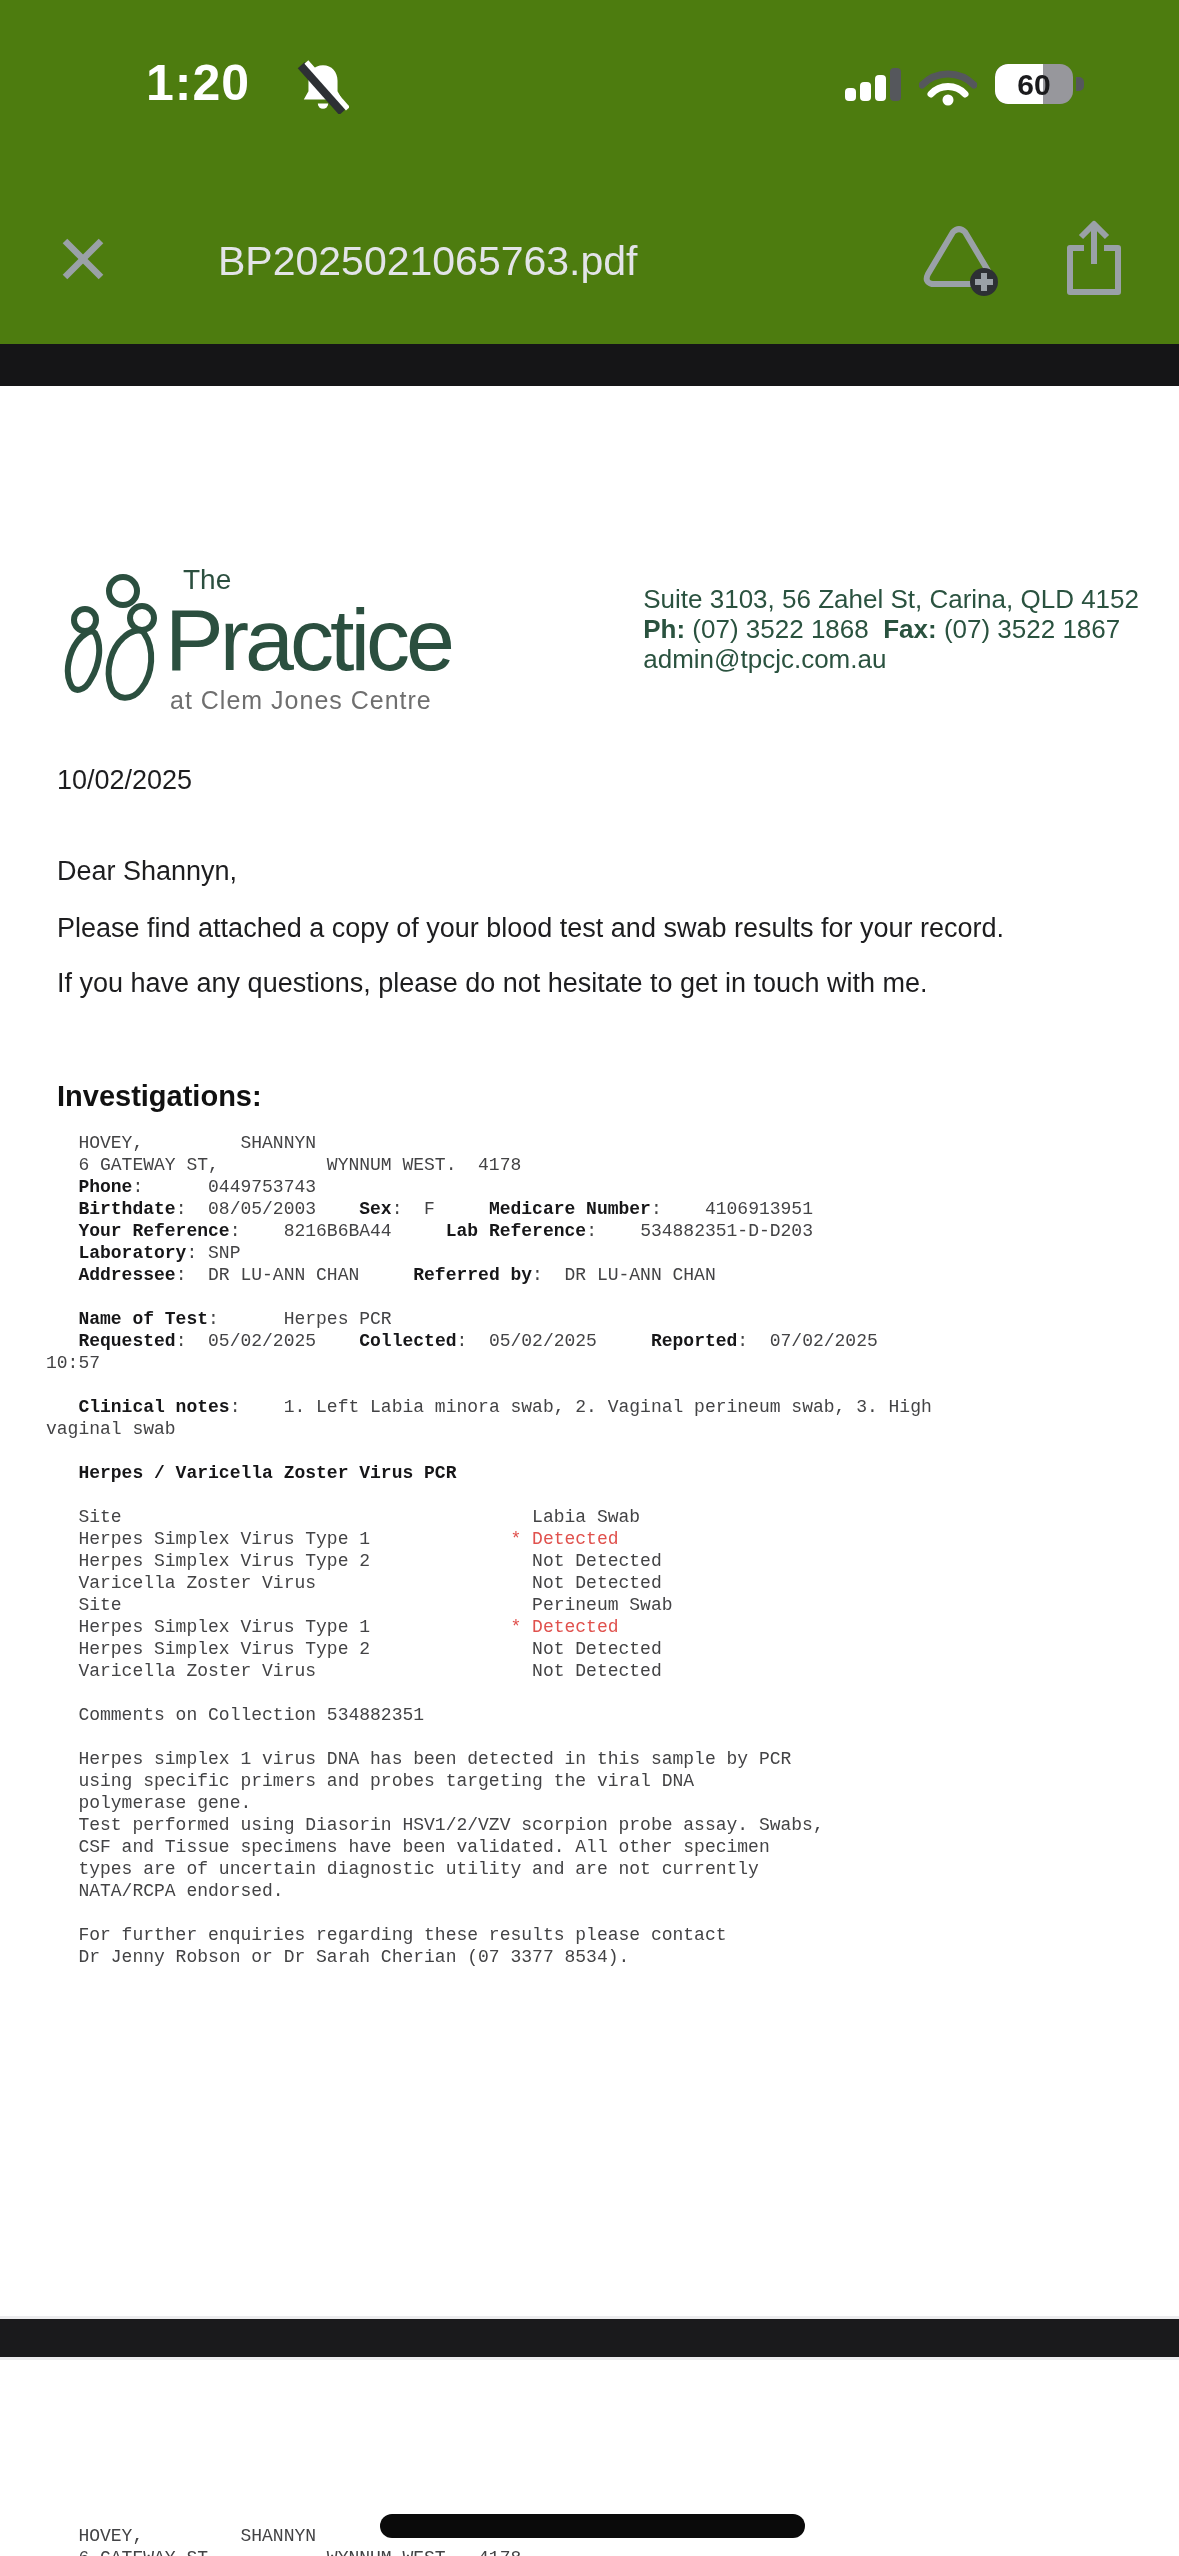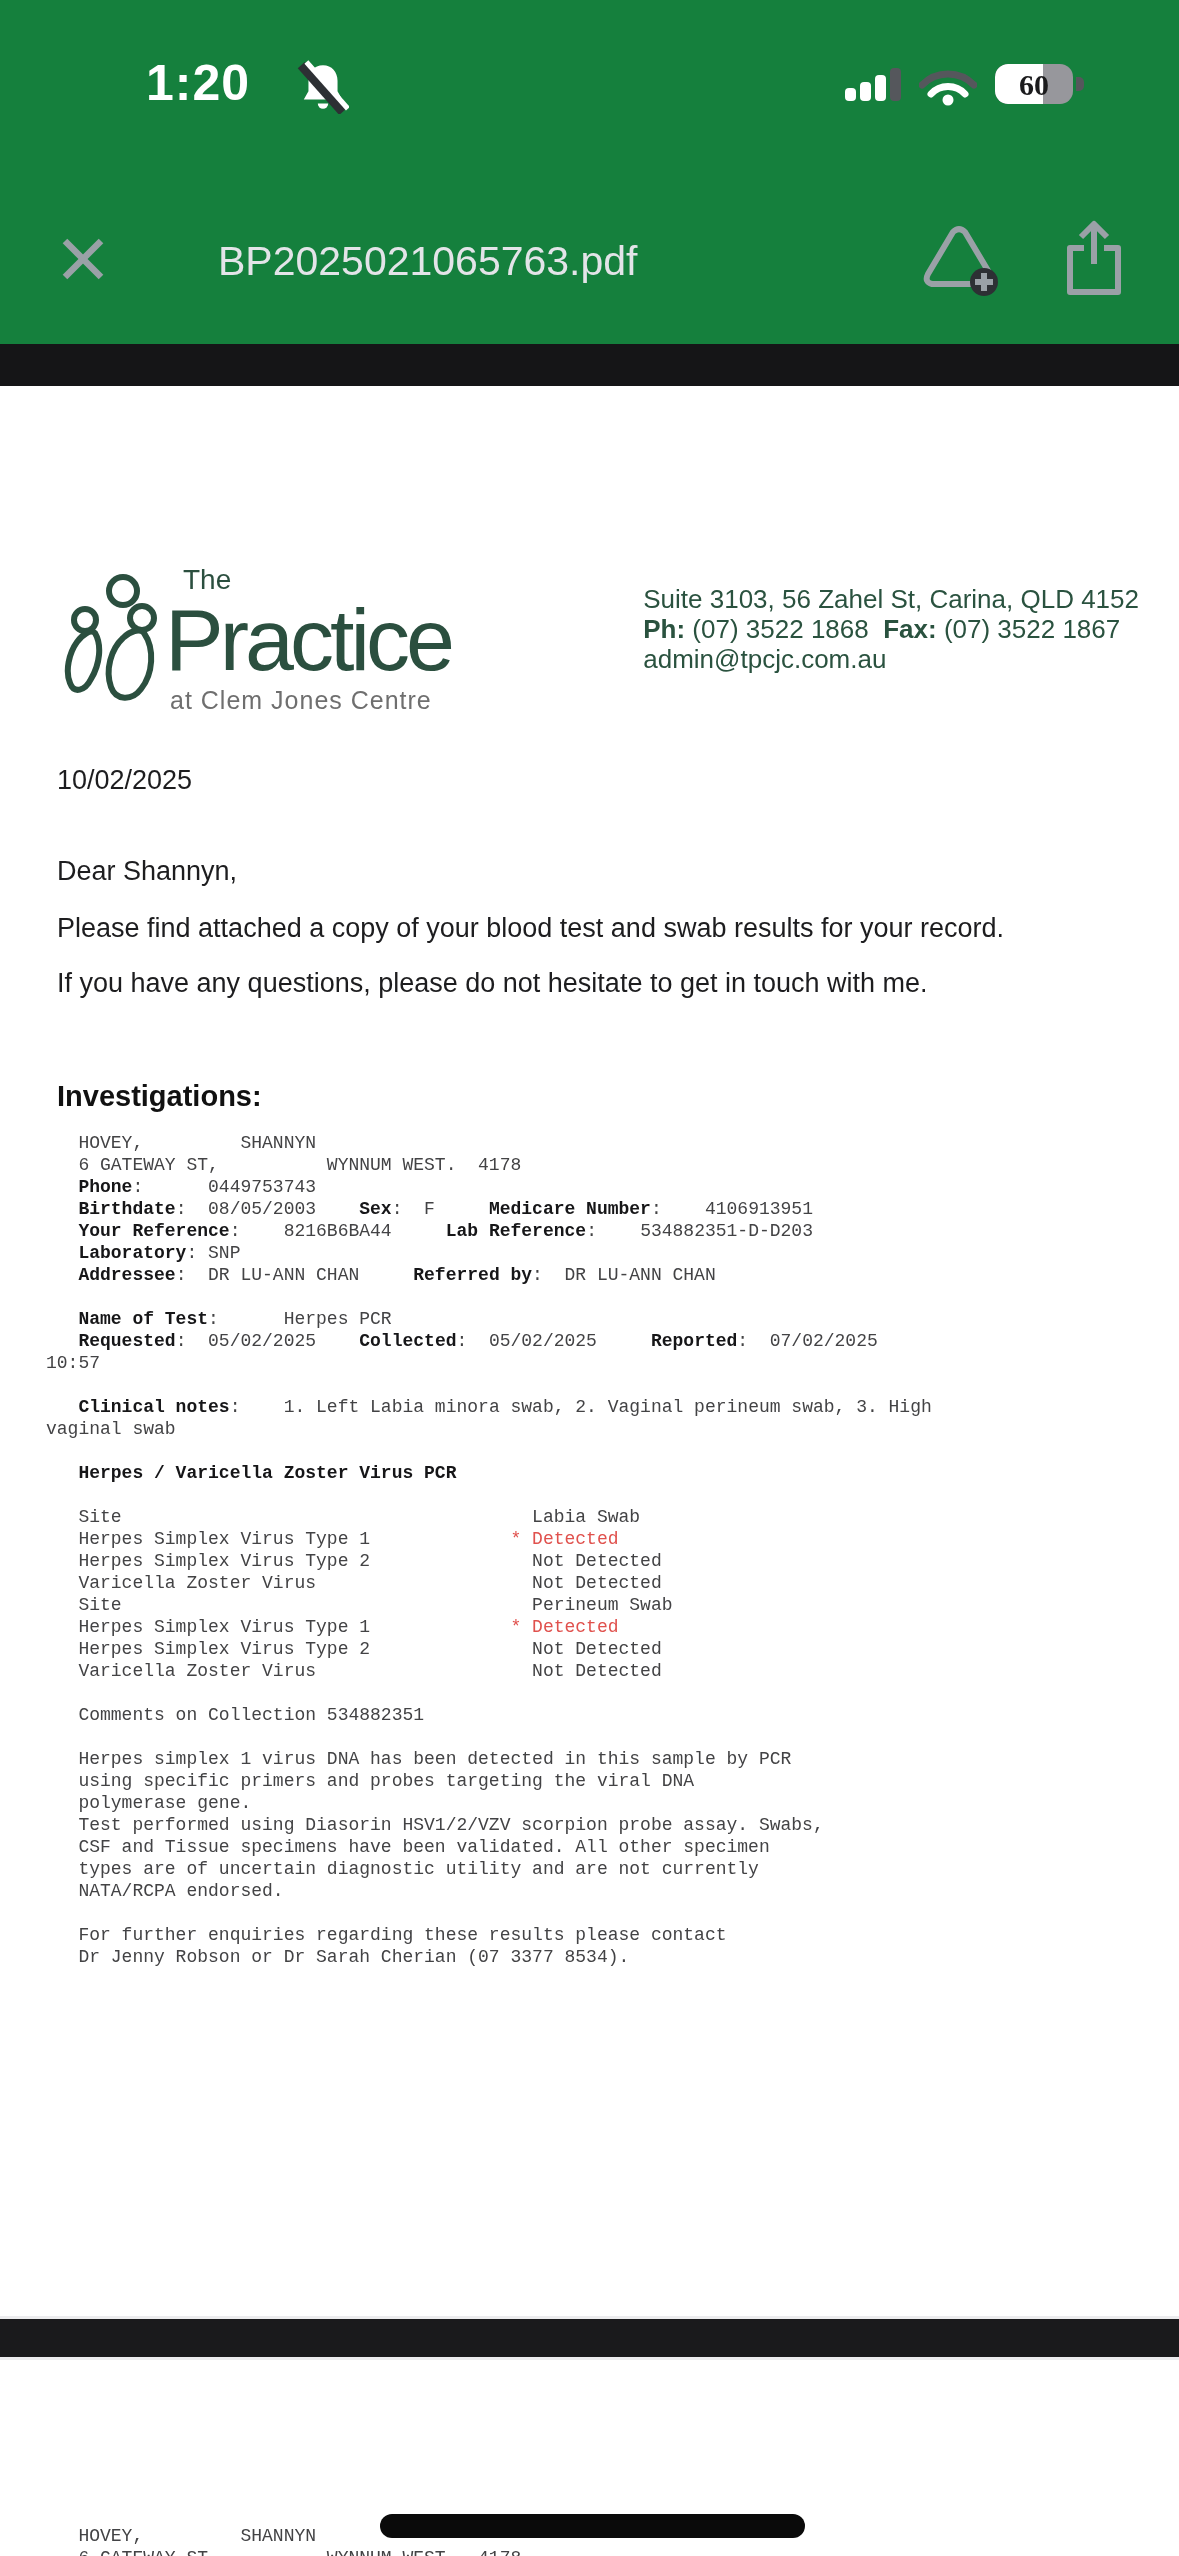--- a/index.html
+++ b/index.html
@@ -1,26 +1,26 @@
 <!DOCTYPE html>
 <html><head>
 <meta charset="utf-8">
 <style>
   html,body{margin:0;padding:0;background:#2d3034;}
-  .screen{position:relative;width:1179px;height:2556px;overflow:hidden;background:#15803d;font-family:"Liberation Sans",sans-serif;}
+  .screen{position:relative;width:1179px;height:2556px;overflow:hidden;background:#4d7c0f;font-family:"Liberation Sans",sans-serif;}
   .abs{position:absolute;}
 
   
   .time{left:146px;top:54px;font-size:50px;font-weight:bold;color:#ffffff;letter-spacing:1px;}
   .bell{left:297px;top:60px;}
   .sig{left:845px;top:64px;}
   .wifi{left:919px;top:68px;}
   .batt{left:995px;top:64px;width:78px;height:40px;border-radius:13px;background:#97979c;overflow:hidden;}
   .batt-fill{position:absolute;left:0;top:0;width:48px;height:40px;background:#ffffff;border-radius:13px 0 0 13px;}
-  .batt-num{position:absolute;left:0;top:0;width:78px;height:36px;text-align:center;line-height:41px;font-size:30px;font-weight:bold;color:#1b1b1d;font-family:Liberation Serif, serif;}
+  .batt-num{position:absolute;left:0;top:0;width:78px;height:36px;text-align:center;line-height:41px;font-size:30px;font-weight:bold;color:#1b1b1d;}
   .batt-nub{left:1076px;top:77px;width:8px;height:14px;border-radius:0 5px 5px 0;background:#55575c;}
 
   
   .hdr-title{left:218px;top:231px;font-size:41px;line-height:60px;color:#e3e4e8;}
   .icon-btn{cursor:pointer;}
 
   .black-strip{left:0;top:344px;width:1179px;height:42px;background:#151517;}
 
   
   .page1{left:0;top:386px;width:1179px;height:1930px;background:#ffffff;}

